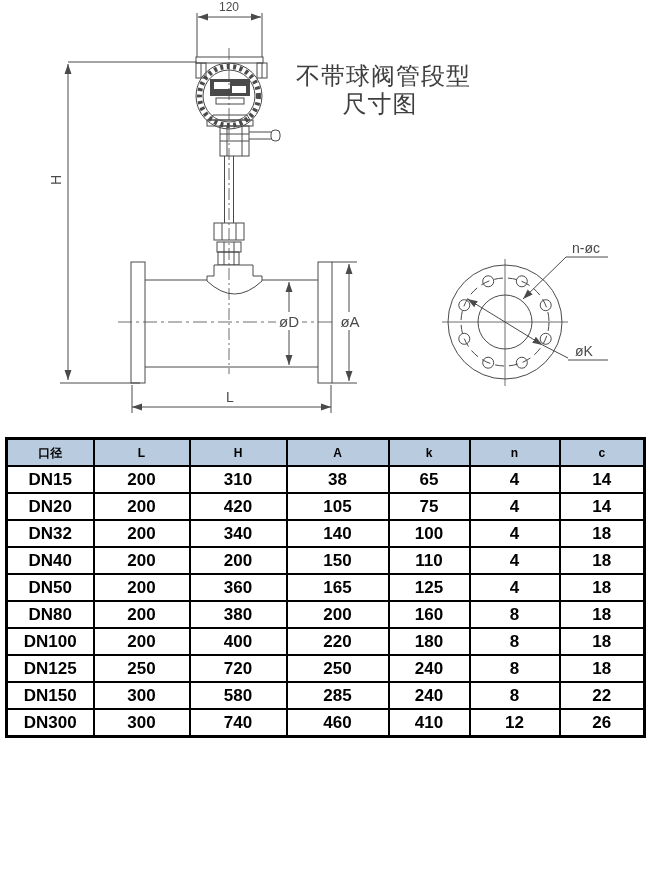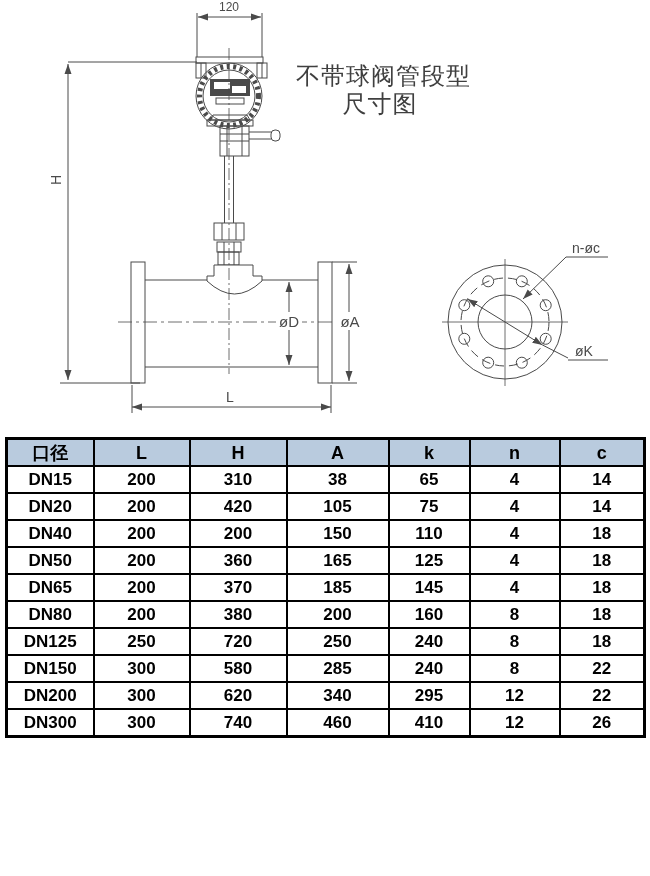--- a/index.html
+++ b/index.html
@@ -6,21 +6,21 @@
   body{width:650px;height:876px;font-family:"Liberation Sans","DejaVu Sans",sans-serif;}
   .page{width:650px;height:876px;background:#fff;overflow:hidden;}
   .drawing-area{width:650px;height:437px;position:relative;}
   svg text{font-family:"Liberation Sans","DejaVu Sans",sans-serif;fill:#4a4a4a;}
   .cjk-title{fill:#3f3f3f;font-size:24px;letter-spacing:1px;}
   table.dim-table{border-collapse:collapse;table-layout:fixed;width:638px;margin-left:5px;
     border:3px solid #000;}
   table.dim-table th, table.dim-table td{
     border:2px solid #000;text-align:center;vertical-align:middle;
     font-weight:bold;font-size:17px;color:#000;height:25px;padding:0;line-height:1;}
-  table.dim-table th{font-size:18px;}
+  table.dim-table th{font-size:12px;}
 </style>
 </head>
 <body>
 
 <div class="page">
 
   <div class="drawing-area">
     <svg width="650" height="437" viewBox="0 0 650 437" stroke="#4a4a4a" fill="none" stroke-width="1">
       <defs>
         <marker id="arw" viewBox="0 0 10 10" refX="10" refY="5" markerWidth="10" markerHeight="10" orient="auto-start-reverse">
@@ -185,80 +185,80 @@
         <tr>
           <td>DN20</td>
           <td>200</td>
           <td>420</td>
           <td>105</td>
           <td>75</td>
           <td>4</td>
           <td>14</td>
         </tr>
         <tr>
+          <td>DN32</td>
+          <td>200</td>
+          <td>340</td>
+          <td>140</td>
+          <td>100</td>
+          <td>4</td>
+          <td>18</td>
+        </tr>
+        <tr>
           <td>DN40</td>
           <td>200</td>
           <td>200</td>
           <td>150</td>
           <td>110</td>
           <td>4</td>
           <td>18</td>
         </tr>
         <tr>
           <td>DN50</td>
           <td>200</td>
           <td>360</td>
           <td>165</td>
           <td>125</td>
           <td>4</td>
           <td>18</td>
         </tr>
         <tr>
-          <td>DN65</td>
-          <td>200</td>
-          <td>370</td>
-          <td>185</td>
-          <td>145</td>
-          <td>4</td>
-          <td>18</td>
-        </tr>
-        <tr>
           <td>DN80</td>
           <td>200</td>
           <td>380</td>
           <td>200</td>
           <td>160</td>
+          <td>8</td>
+          <td>18</td>
+        </tr>
+        <tr>
+          <td>DN100</td>
+          <td>200</td>
+          <td>400</td>
+          <td>220</td>
+          <td>180</td>
           <td>8</td>
           <td>18</td>
         </tr>
         <tr>
           <td>DN125</td>
           <td>250</td>
           <td>720</td>
           <td>250</td>
           <td>240</td>
           <td>8</td>
           <td>18</td>
         </tr>
         <tr>
           <td>DN150</td>
           <td>300</td>
           <td>580</td>
           <td>285</td>
           <td>240</td>
           <td>8</td>
-          <td>22</td>
-        </tr>
-        <tr>
-          <td>DN200</td>
-          <td>300</td>
-          <td>620</td>
-          <td>340</td>
-          <td>295</td>
-          <td>12</td>
           <td>22</td>
         </tr>
         <tr>
           <td>DN300</td>
           <td>300</td>
           <td>740</td>
           <td>460</td>
           <td>410</td>
           <td>12</td>
           <td>26</td>

